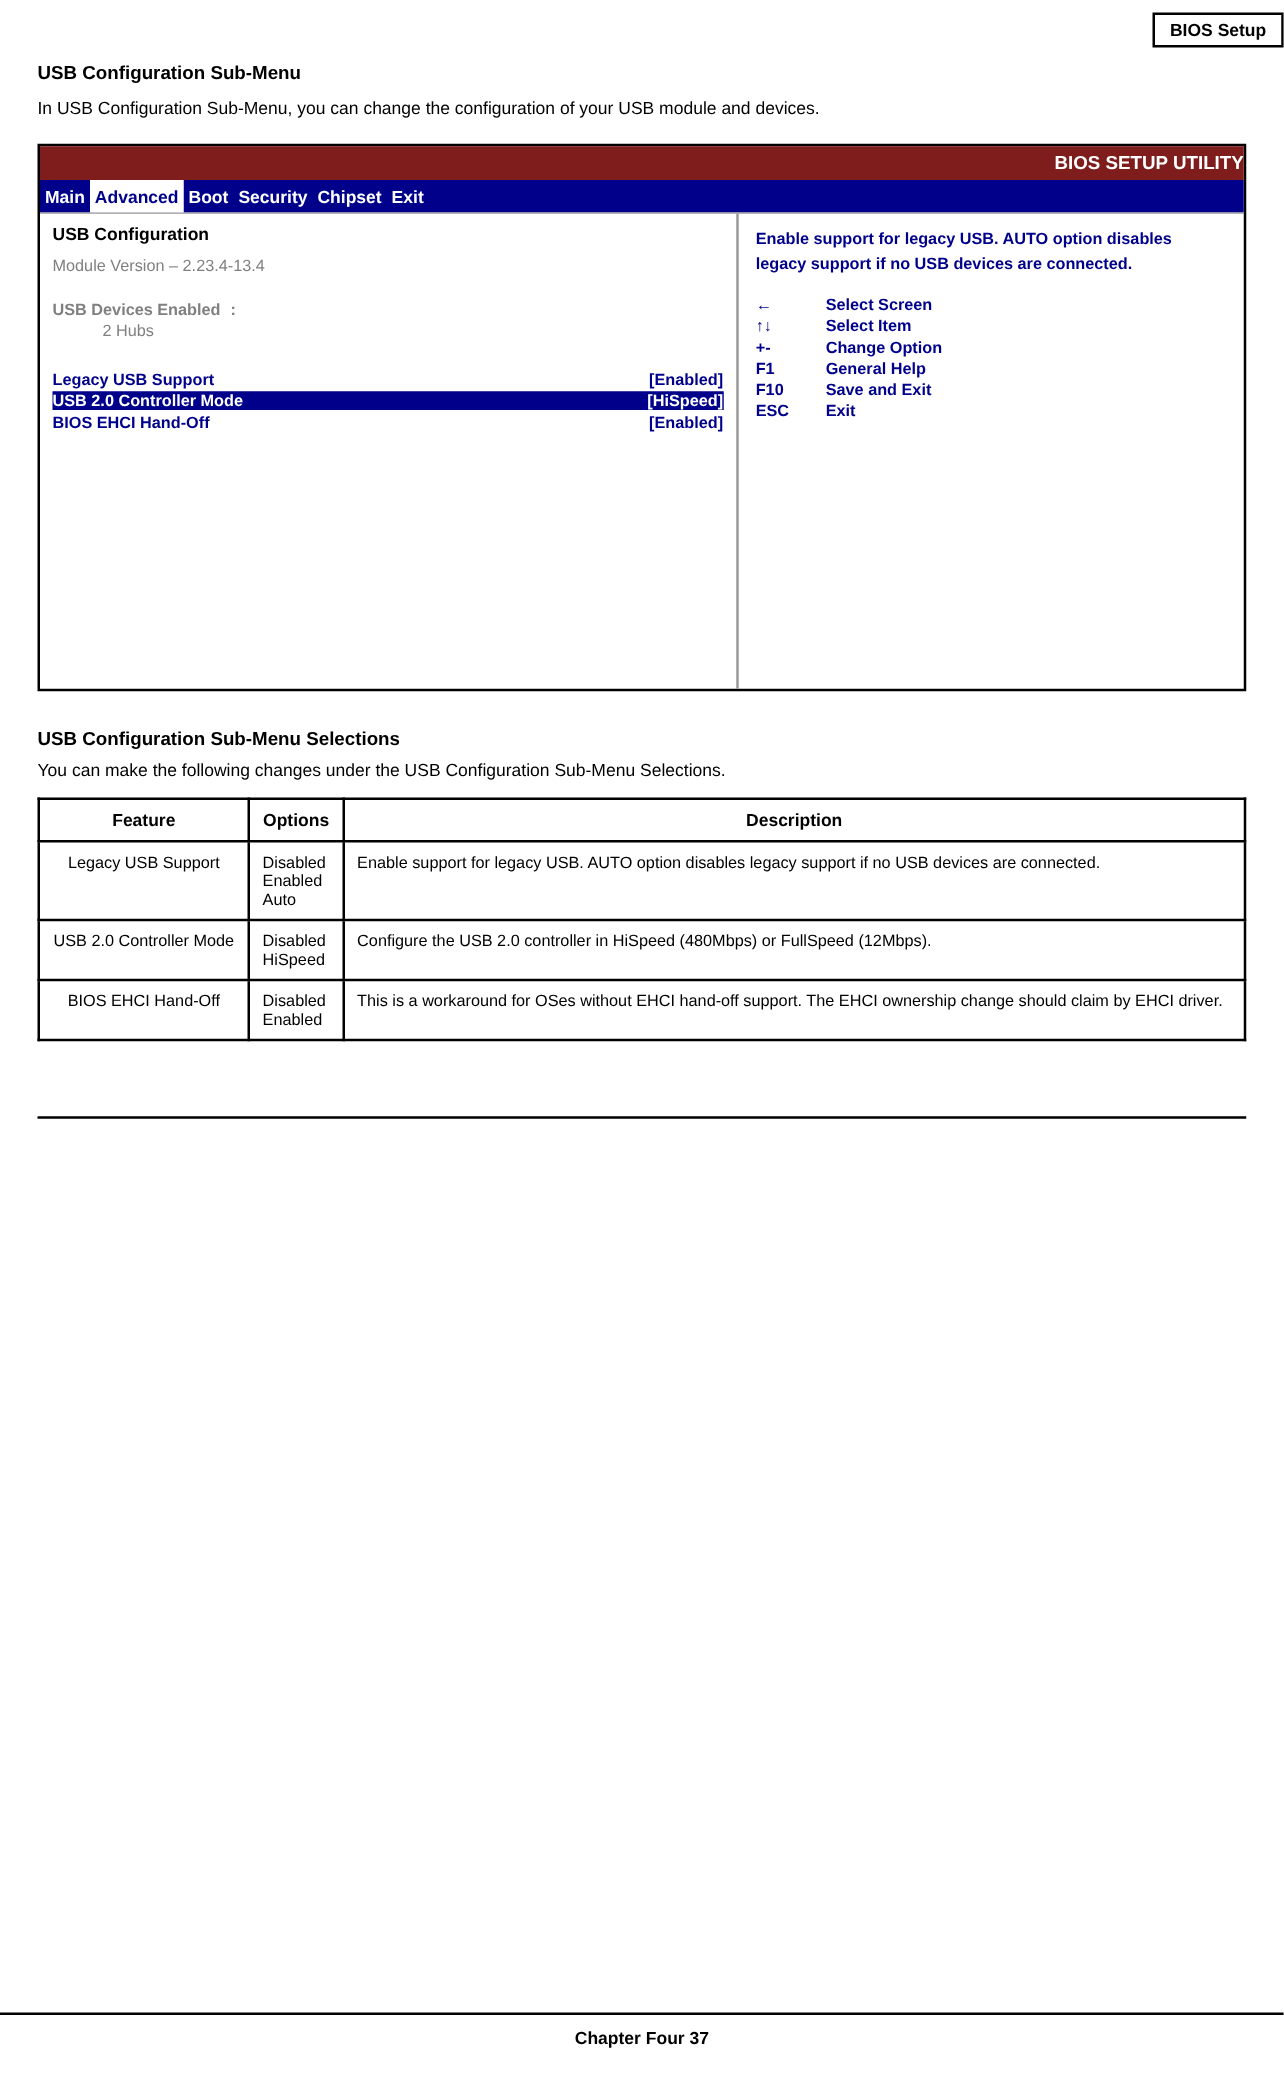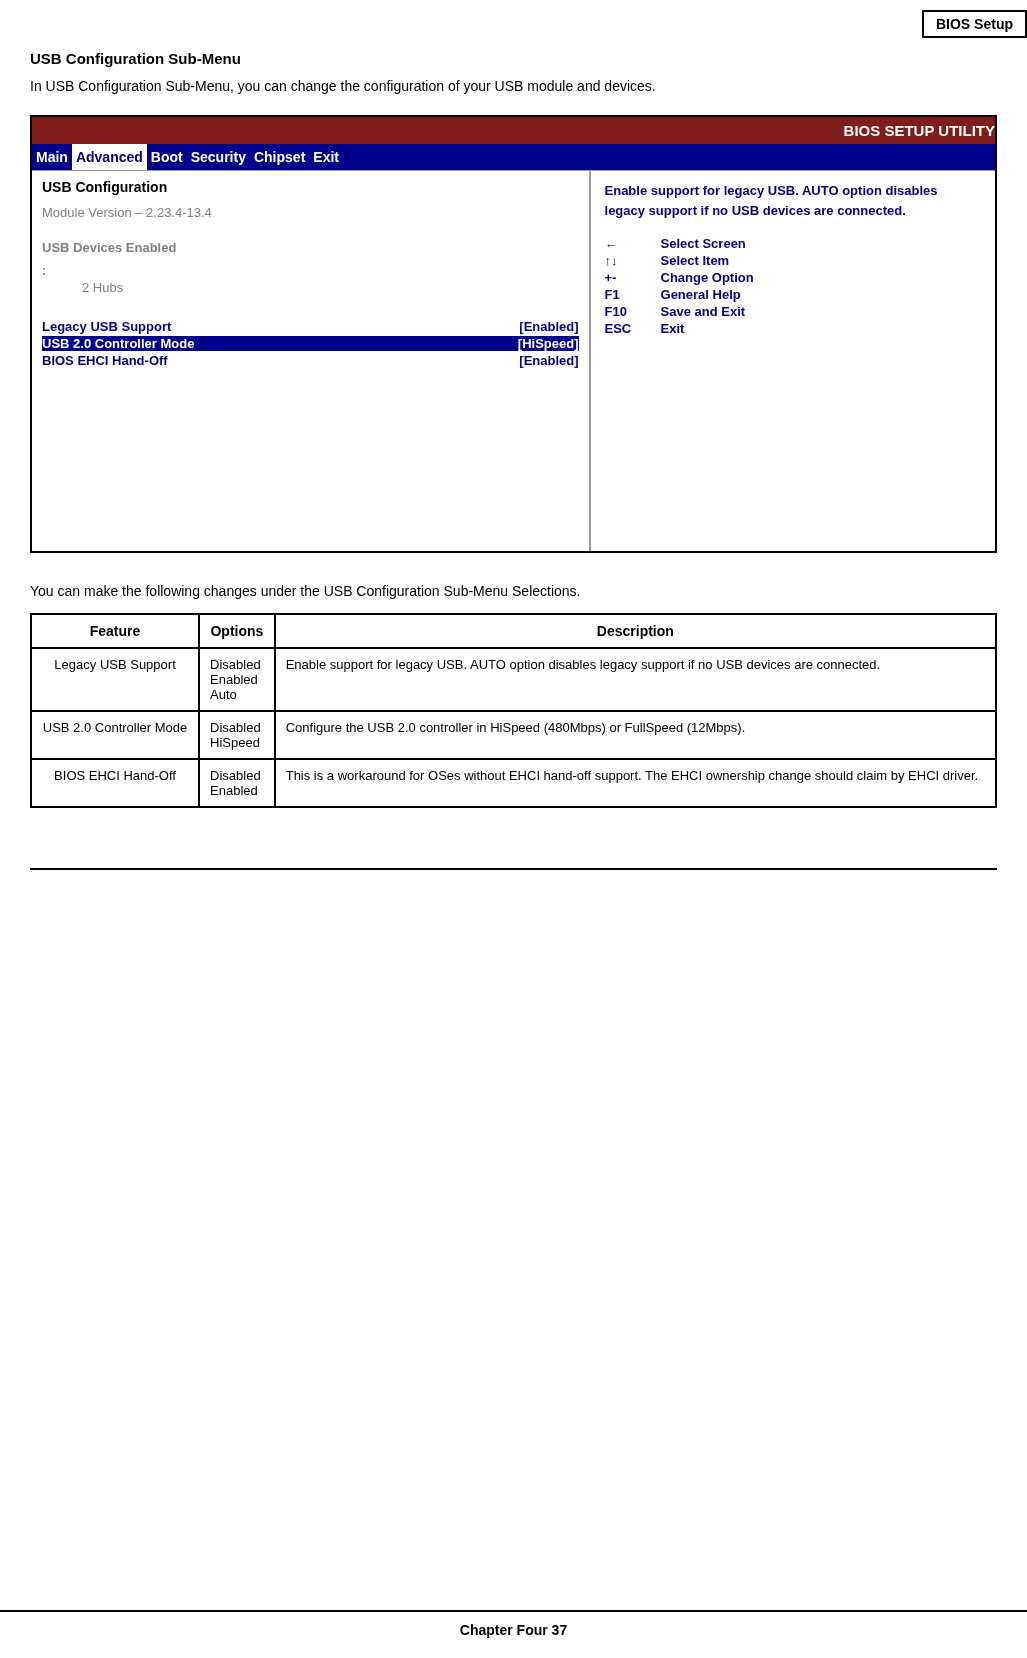--- a/index.html
+++ b/index.html
@@ -250,21 +250,21 @@
 
     <div class="bios-body">
 
       <div class="bios-left">
         <div class="bios-section-title">USB Configuration</div>
 
         <div class="bios-info-line">Module Version – 2.23.4-13.4</div>
 
         <br>
 
-        <div style="display:flex; gap:8px; margin-bottom:2px;flex-direction:column;">
+        <div style="display:flex; gap:8px; margin-bottom:2px;">
           <span class="bios-info-bold">USB Devices Enabled</span>
           <span class="bios-info-bold">:</span>
         </div>
         <div class="bios-info-indent">2 Hubs</div>
 
         <br>
 
         
         <div class="bios-option-row">
           <span class="bios-option-label">Legacy USB Support</span>
@@ -307,20 +307,21 @@
           <div class="bios-key-row">
             <span class="bios-key-sym">ESC</span>
             <span>Exit</span>
           </div>
         </div>
       </div>
 
     </div>
   </div>
 
+  <div class="selections-heading">USB Configuration Sub-Menu Selections</div>
 
   <div class="selections-intro">You can make the following changes under the USB Configuration Sub-Menu Selections.</div>
 
   <table class="selections-table">
     <thead>
       <tr>
         <th>Feature</th>
         <th>Options</th>
         <th>Description</th>
       </tr>

